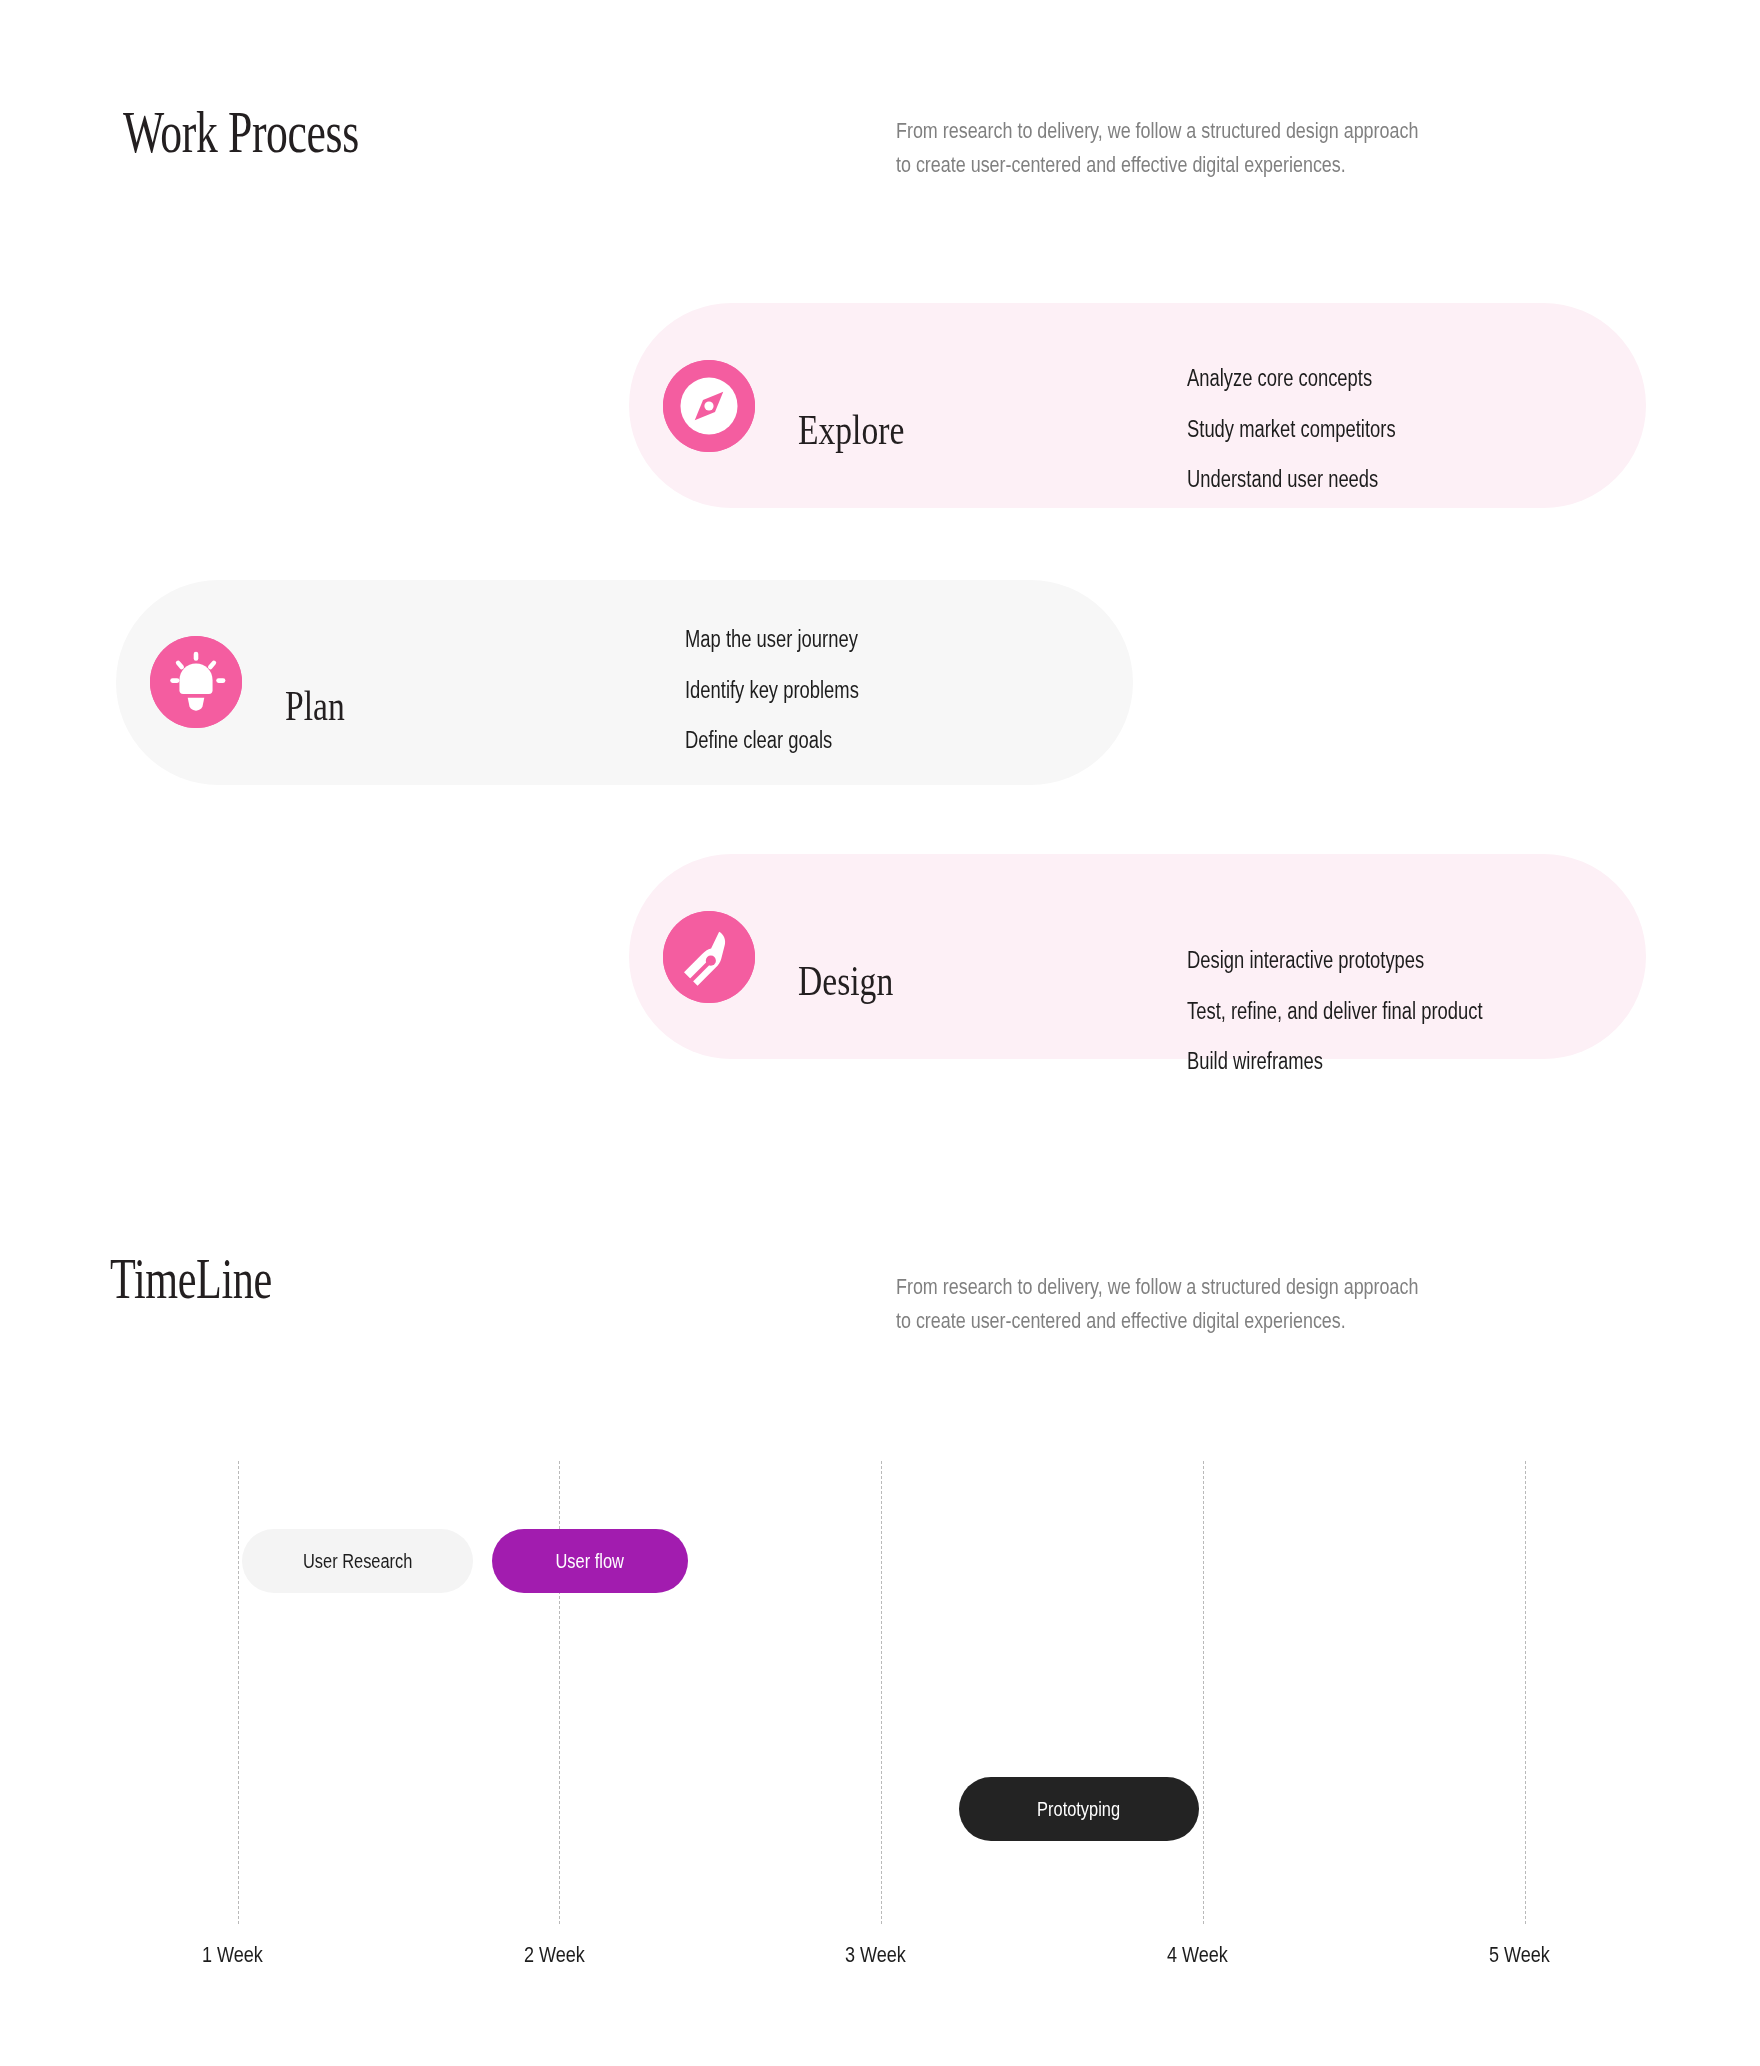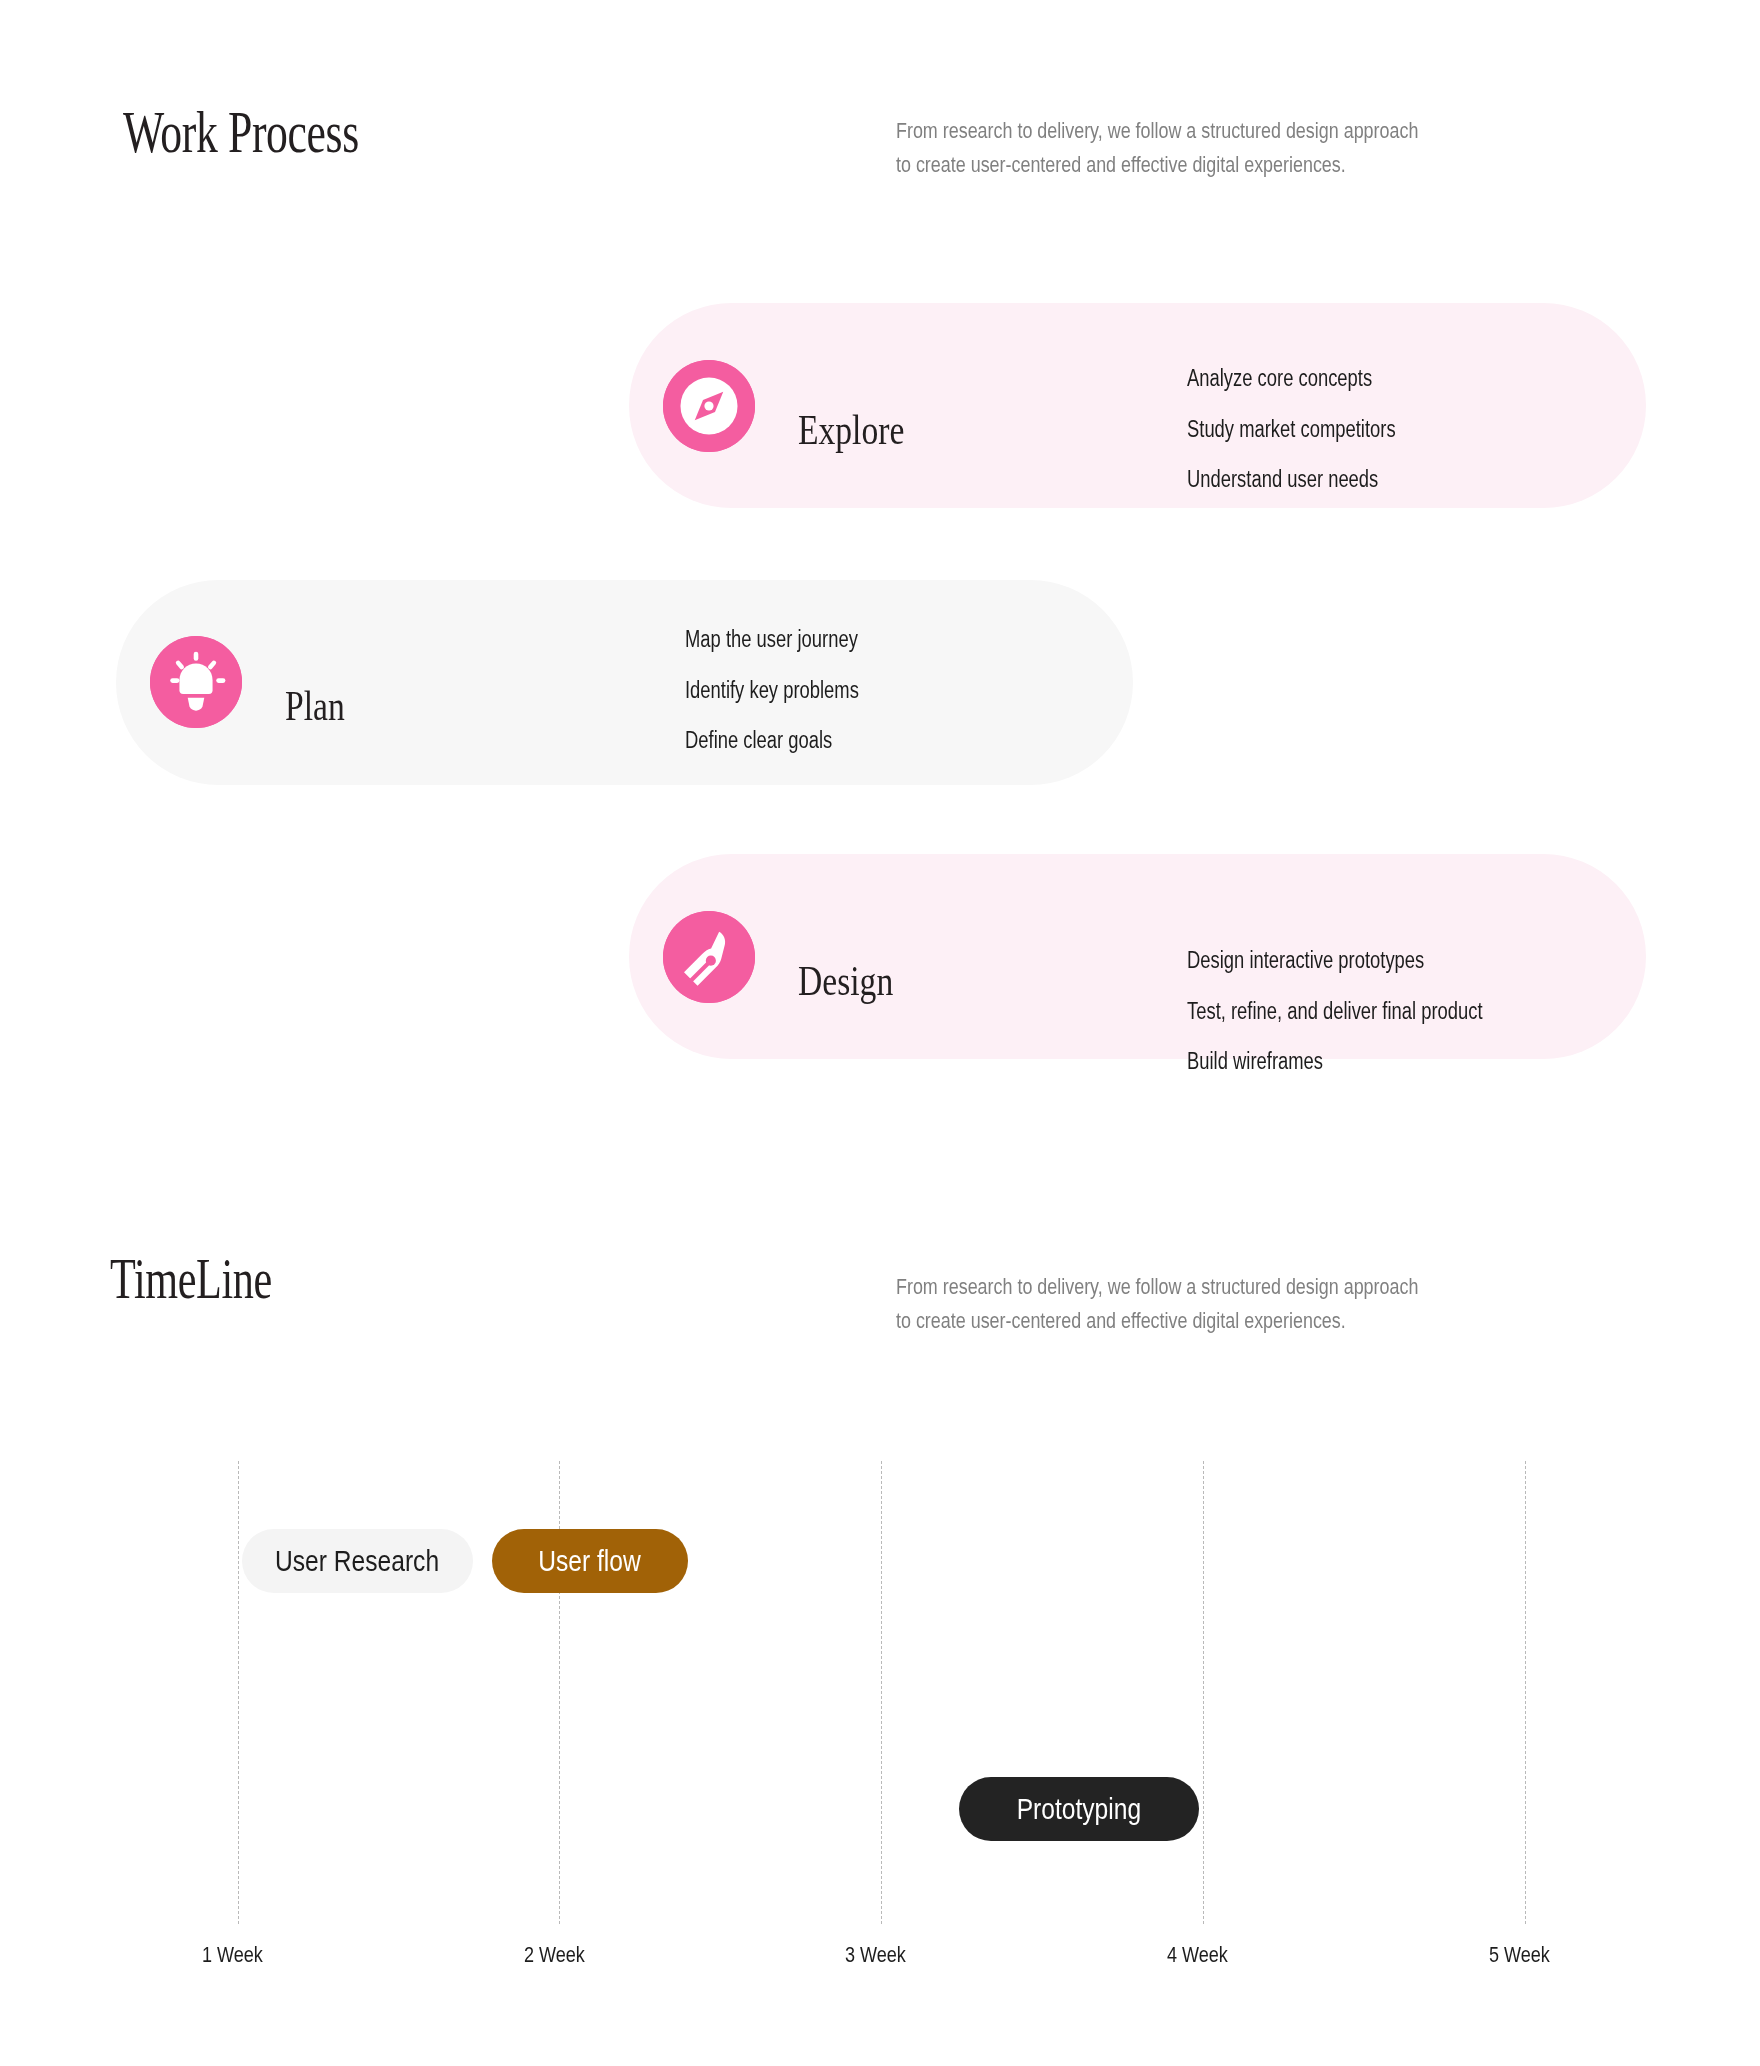--- a/index.html
+++ b/index.html
@@ -86,25 +86,25 @@
     height:463px;
   }
   .tl-bar {
     position:absolute;
     height:64px;
     border-radius:458px;
     display:flex;
     align-items:center;
     justify-content:center;
     font-family:"Liberation Sans", sans-serif;
-    font-size:30px;
+    font-size:20px;
   }
   .tl-bar span { transform:scaleX(0.82); display:inline-block; white-space:nowrap; }
   .tl-bar.gray  { background:#f4f4f4; color:#1d1d1d; }
-  .tl-bar.pink  { background:#a16207; color:#ffffff; }
+  .tl-bar.pink  { background:#a21caf; color:#ffffff; }
   .tl-bar.dark  { background:#232323; color:#ffffff; }
 
   .week-label {
     position:absolute;
     top:1942px;
     font-family:"Liberation Sans", sans-serif;
     font-size:22px;
     color:#1d1d1d;
     transform:scaleX(0.82);
     transform-origin:left top;

